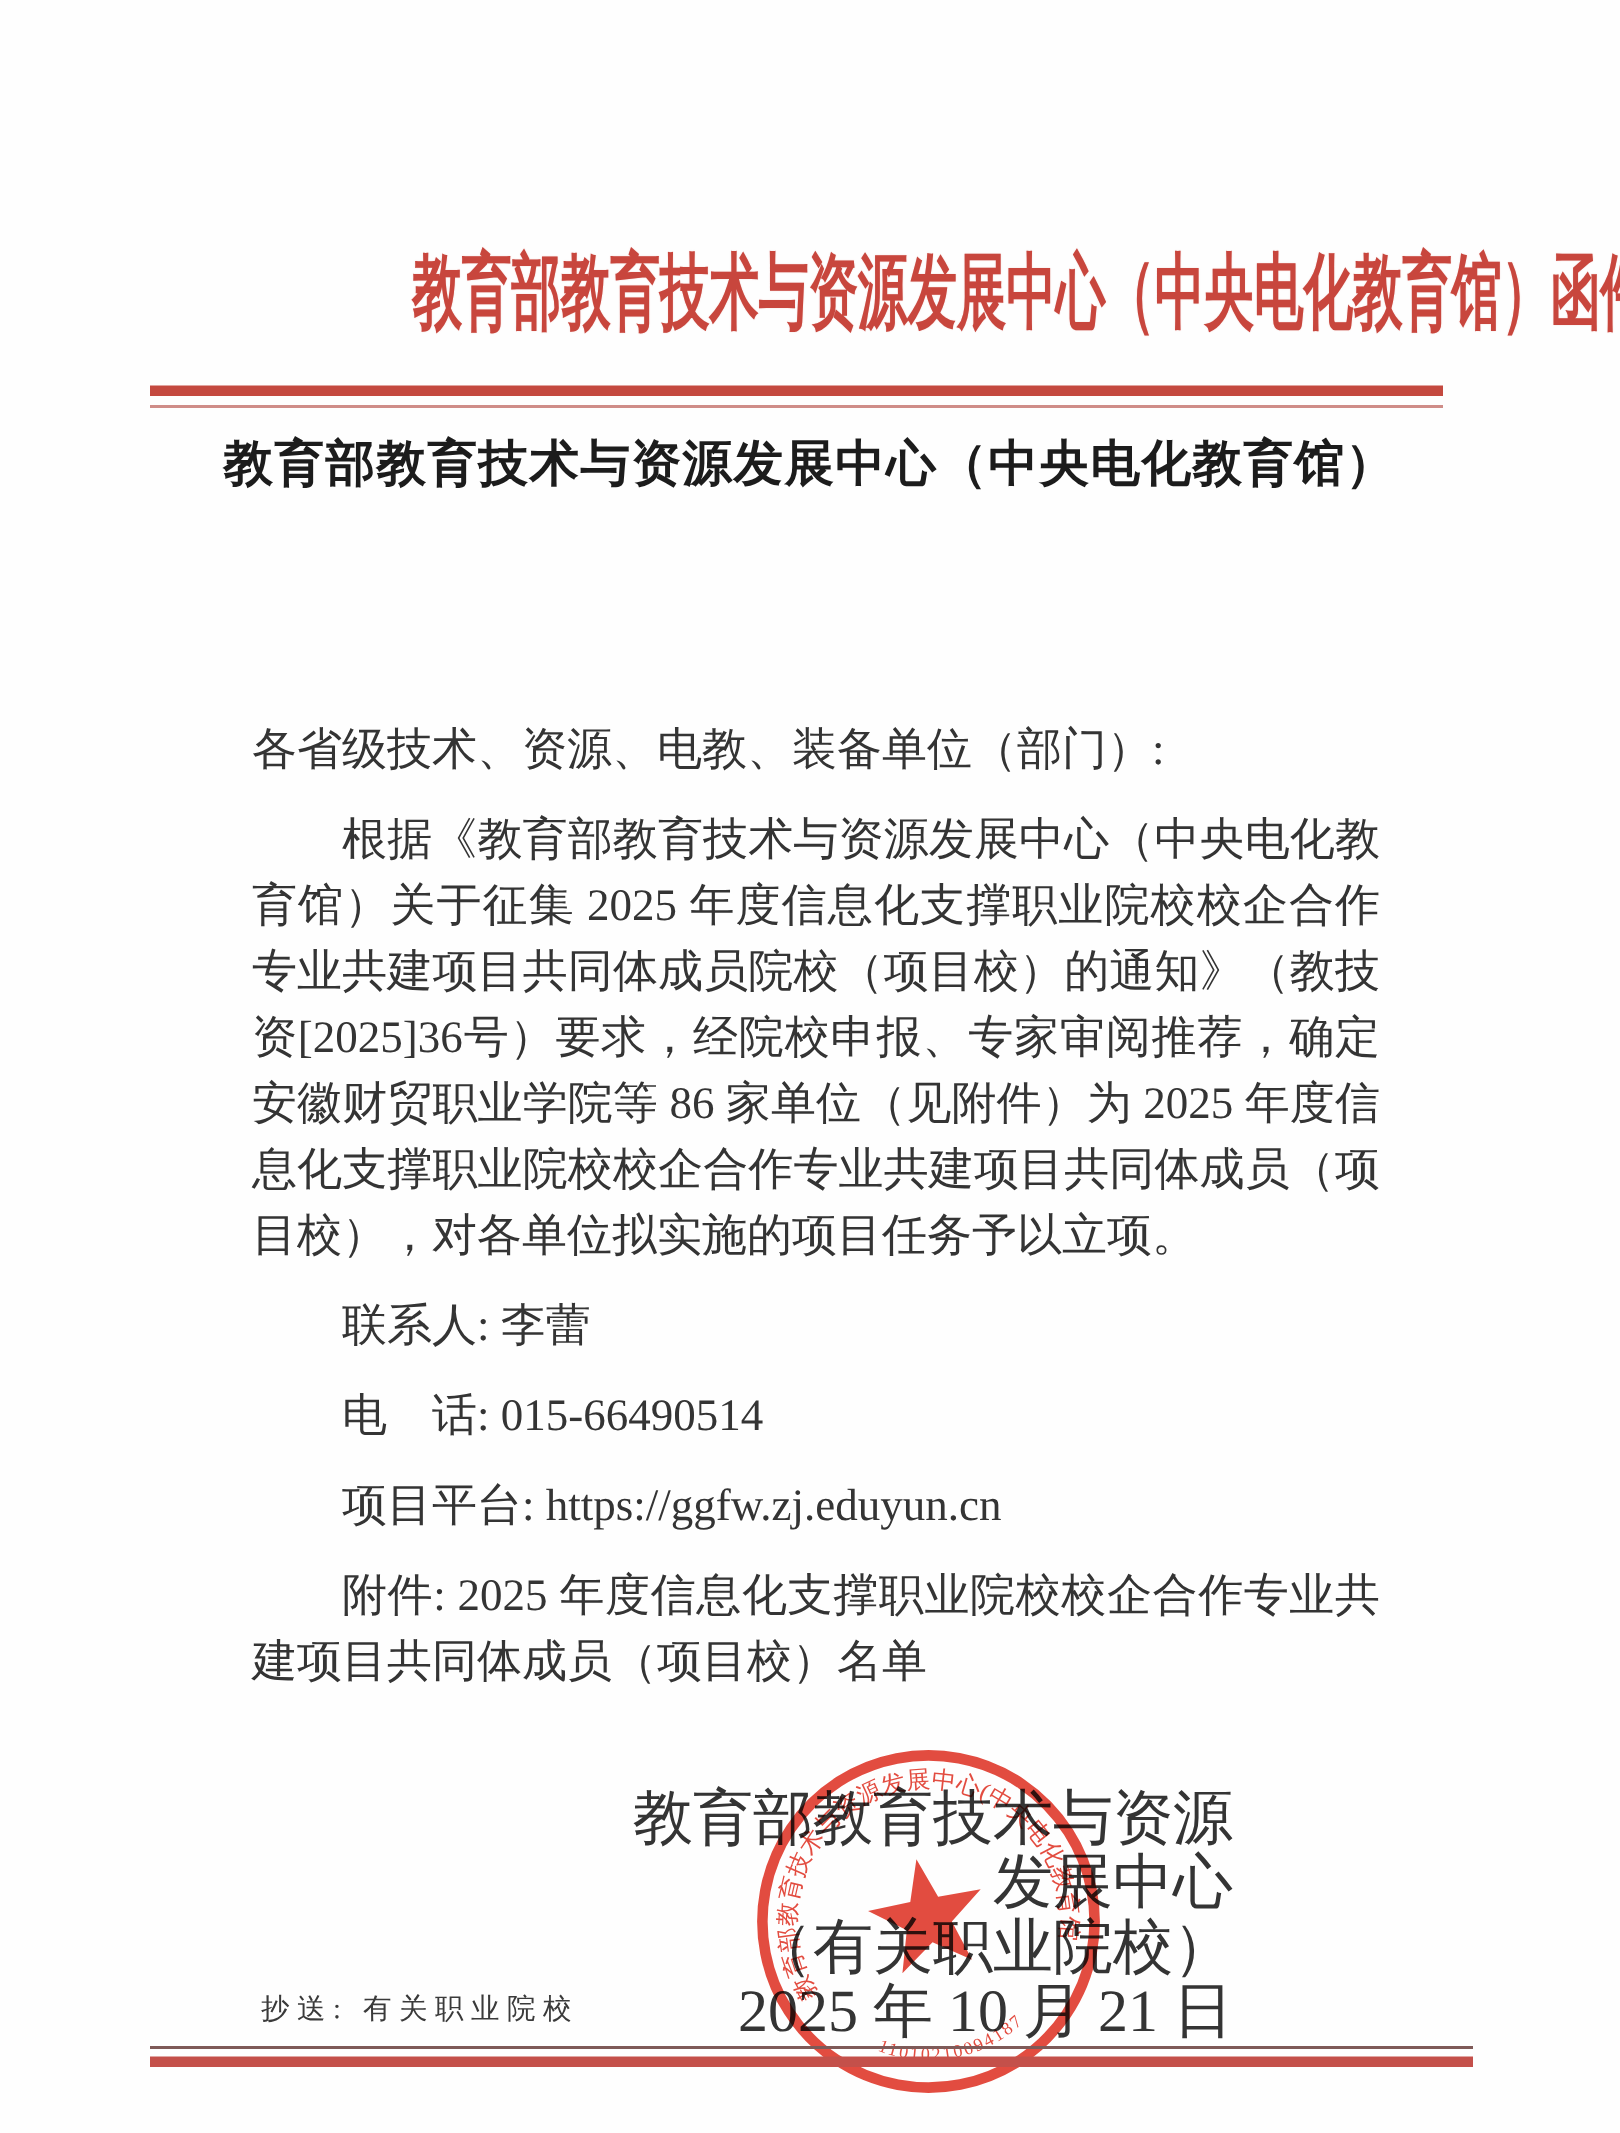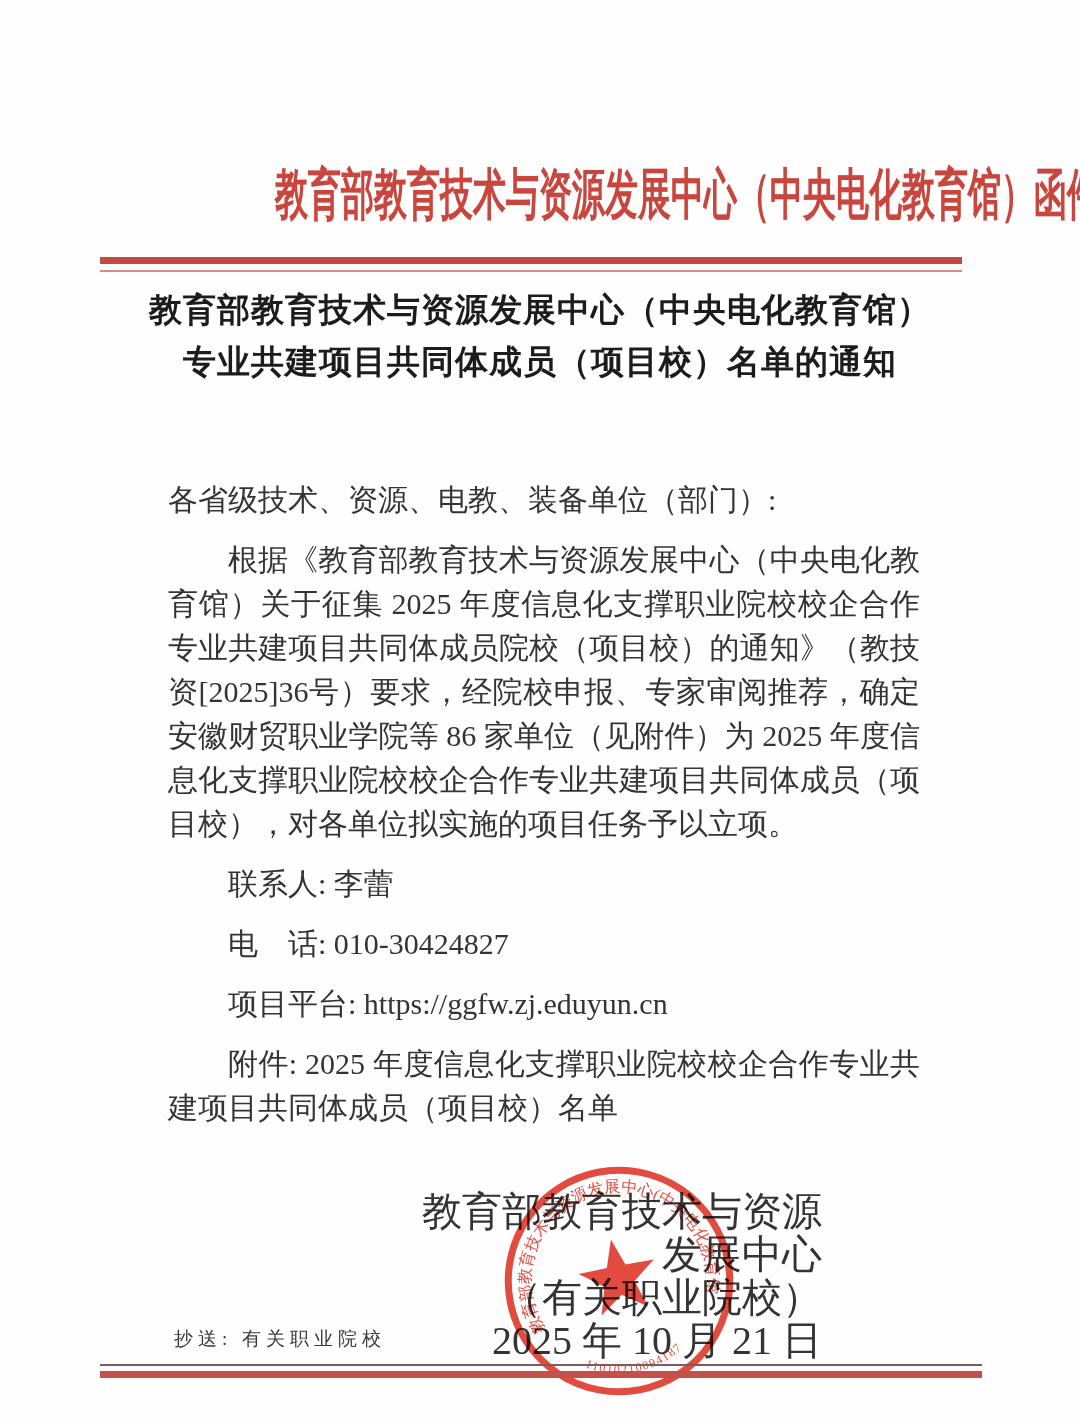--- a/index.html
+++ b/index.html
@@ -82,28 +82,27 @@
     <div class="letterhead">教育部教育技术与资源发展中心（中央电化教育馆）函件</div>
   </div>
 
   <div class="rule-top">
     <div class="thick"></div>
     <div class="thin"></div>
   </div>
 
   <div class="doc-title">
     <div>教育部教育技术与资源发展中心（中央电化教育馆）</div>
-    <div>专业共建项目共同体成员（项目校）名单的通知</div>
   </div>
 
   <div class="body-text">
     <p>各省级技术、资源、电教、装备单位（部门）:</p>
     <p class="indent">根据《教育部教育技术与资源发展中心（中央电化教育馆）关于征集 2025 年度信息化支撑职业院校校企合作专业共建项目共同体成员院校（项目校）的通知》（教技资[2025]36号）要求，经院校申报、专家审阅推荐，确定安徽财贸职业学院等 86 家单位（见附件）为 2025 年度信息化支撑职业院校校企合作专业共建项目共同体成员（项目校），对各单位拟实施的项目任务予以立项。</p>
     <p class="indent">联系人: 李蕾</p>
-    <p class="indent">电　话: 010-30424827</p>
+    <p class="indent">电　话: 015-66490514</p>
     <p class="indent">项目平台: https://ggfw.zj.eduyun.cn</p>
     <p class="indent attachment">附件: 2025 年度信息化支撑职业院校校企合作专业共建项目共同体成员（项目校）名单</p>
   </div>
 
   <div class="signature">
     <div>教育部教育技术与资源发展中心</div>
     <div>（有关职业院校）</div>
     <div>2025 年 10 月 21 日</div>
   </div>
 

